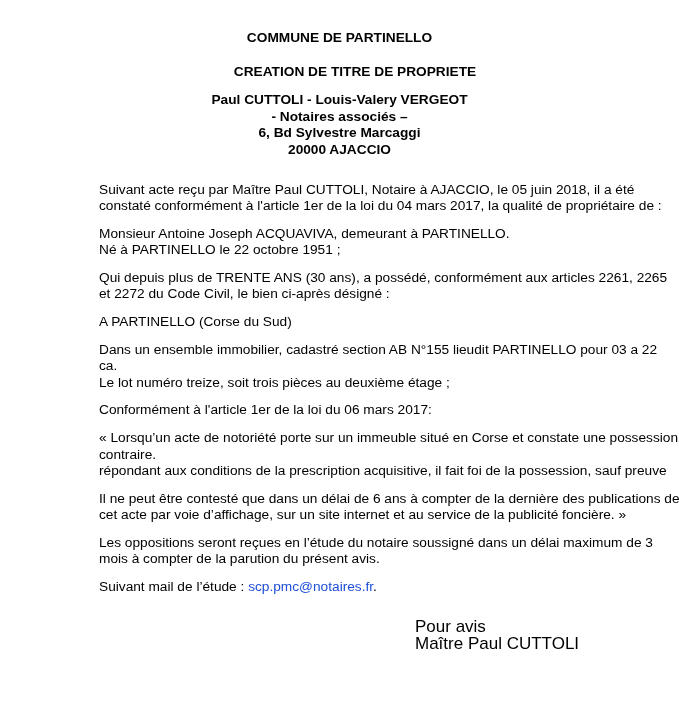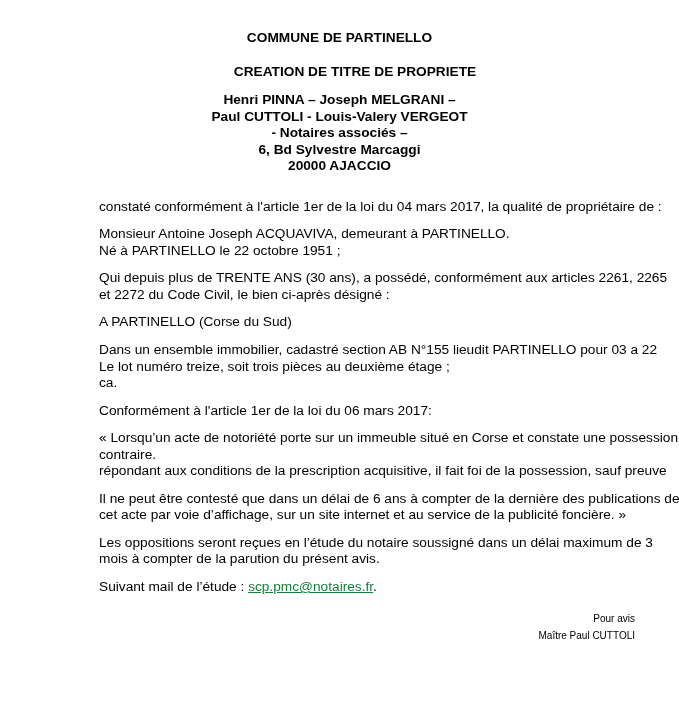--- a/index.html
+++ b/index.html
@@ -42,76 +42,75 @@
     font-size: 13.7px;
   }
   .para {
     margin-bottom: 11.5px;
   }
   .para .tline {
     line-height: 16.3px;
     white-space: nowrap;
   }
   a.email-link {
-    color: #15803d;
-    text-decoration: underline;
+    color: #1d4ed8;
     cursor: pointer;
   }
   .signature {
-    margin-top: 16px;
+    margin-top: 24px;
     margin-left: 316px;
     width: 220px;
-    text-align: right;
-    font-size: 10px;
+    text-align: left;
+    font-size: 17px;
   }
   .signature .sig-line {
     line-height: 16.5px;
   }
 </style>
 </head>
 <body>
 
 <div class="page">
 
   <div class="doc-header">
     <div class="commune">COMMUNE DE PARTINELLO</div>
     <div class="doc-title">CREATION DE TITRE DE PROPRIETE</div>
     <div class="notary-block">
-      <div class="notary-line">Henri PINNA – Joseph MELGRANI –</div>
       <div class="notary-line">Paul CUTTOLI - Louis-Valery VERGEOT</div>
       <div class="notary-line">- Notaires associés –</div>
       <div class="notary-line">6, Bd Sylvestre Marcaggi</div>
       <div class="notary-line">20000 AJACCIO</div>
     </div>
   </div>
 
   <div class="doc-body">
 
     <div class="para">
+      <div class="tline">Suivant acte reçu par Maître Paul CUTTOLI, Notaire à AJACCIO, le 05 juin 2018, il a été</div>
       <div class="tline">constaté conformément à l'article 1er de la loi du 04 mars 2017, la qualité de propriétaire de :</div>
     </div>
 
     <div class="para">
       <div class="tline">Monsieur Antoine Joseph ACQUAVIVA, demeurant à PARTINELLO.</div>
       <div class="tline">Né à PARTINELLO le 22 octobre 1951 ;</div>
     </div>
 
     <div class="para">
       <div class="tline">Qui depuis plus de TRENTE ANS (30 ans), a possédé, conformément aux articles 2261, 2265</div>
       <div class="tline">et 2272 du Code Civil, le bien ci-après désigné :</div>
     </div>
 
     <div class="para">
       <div class="tline">A PARTINELLO (Corse du Sud)</div>
     </div>
 
     <div class="para">
       <div class="tline">Dans un ensemble immobilier, cadastré section AB N°155 lieudit PARTINELLO pour 03 a 22</div>
+      <div class="tline">ca.</div>
       <div class="tline">Le lot numéro treize, soit trois pièces au deuxième étage ;</div>
-      <div class="tline">ca.</div>
     </div>
 
     <div class="para">
       <div class="tline">Conformément à l'article 1er de la loi du 06 mars 2017:</div>
     </div>
 
     <div class="para">
       <div class="tline">« Lorsqu’un acte de notoriété porte sur un immeuble situé en Corse et constate une possession</div>
       <div class="tline">contraire.</div>
       <div class="tline">répondant aux conditions de la prescription acquisitive, il fait foi de la possession, sauf preuve</div>

